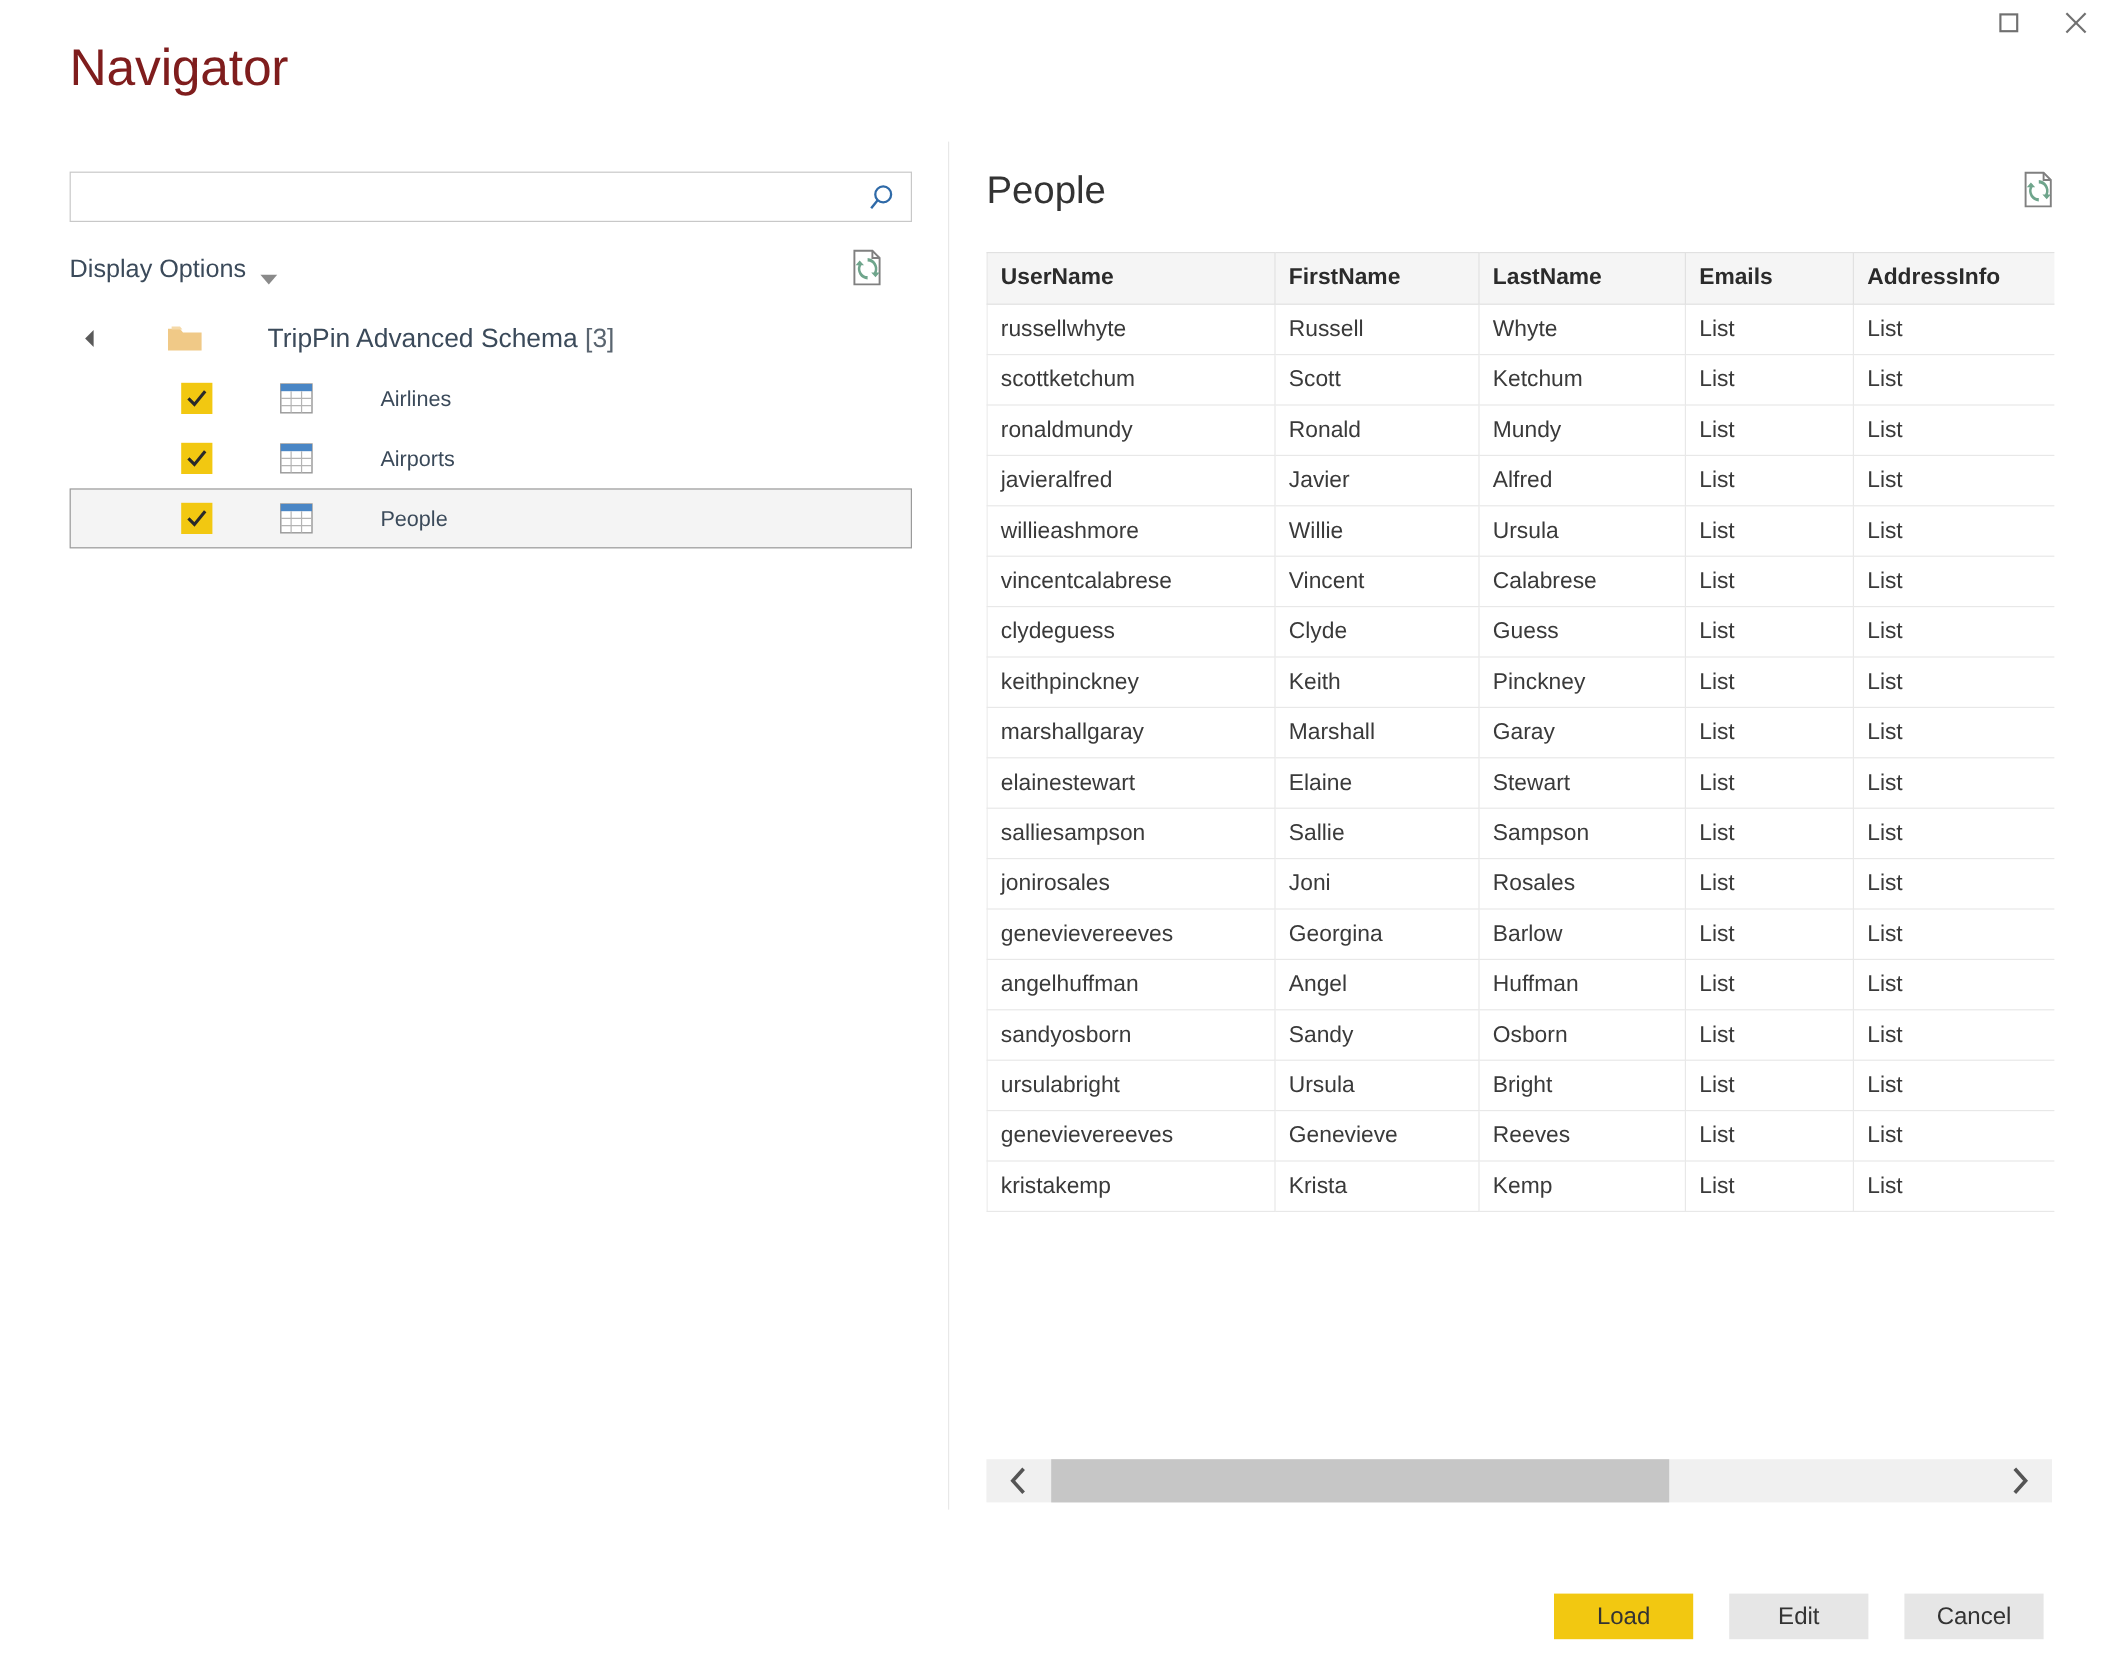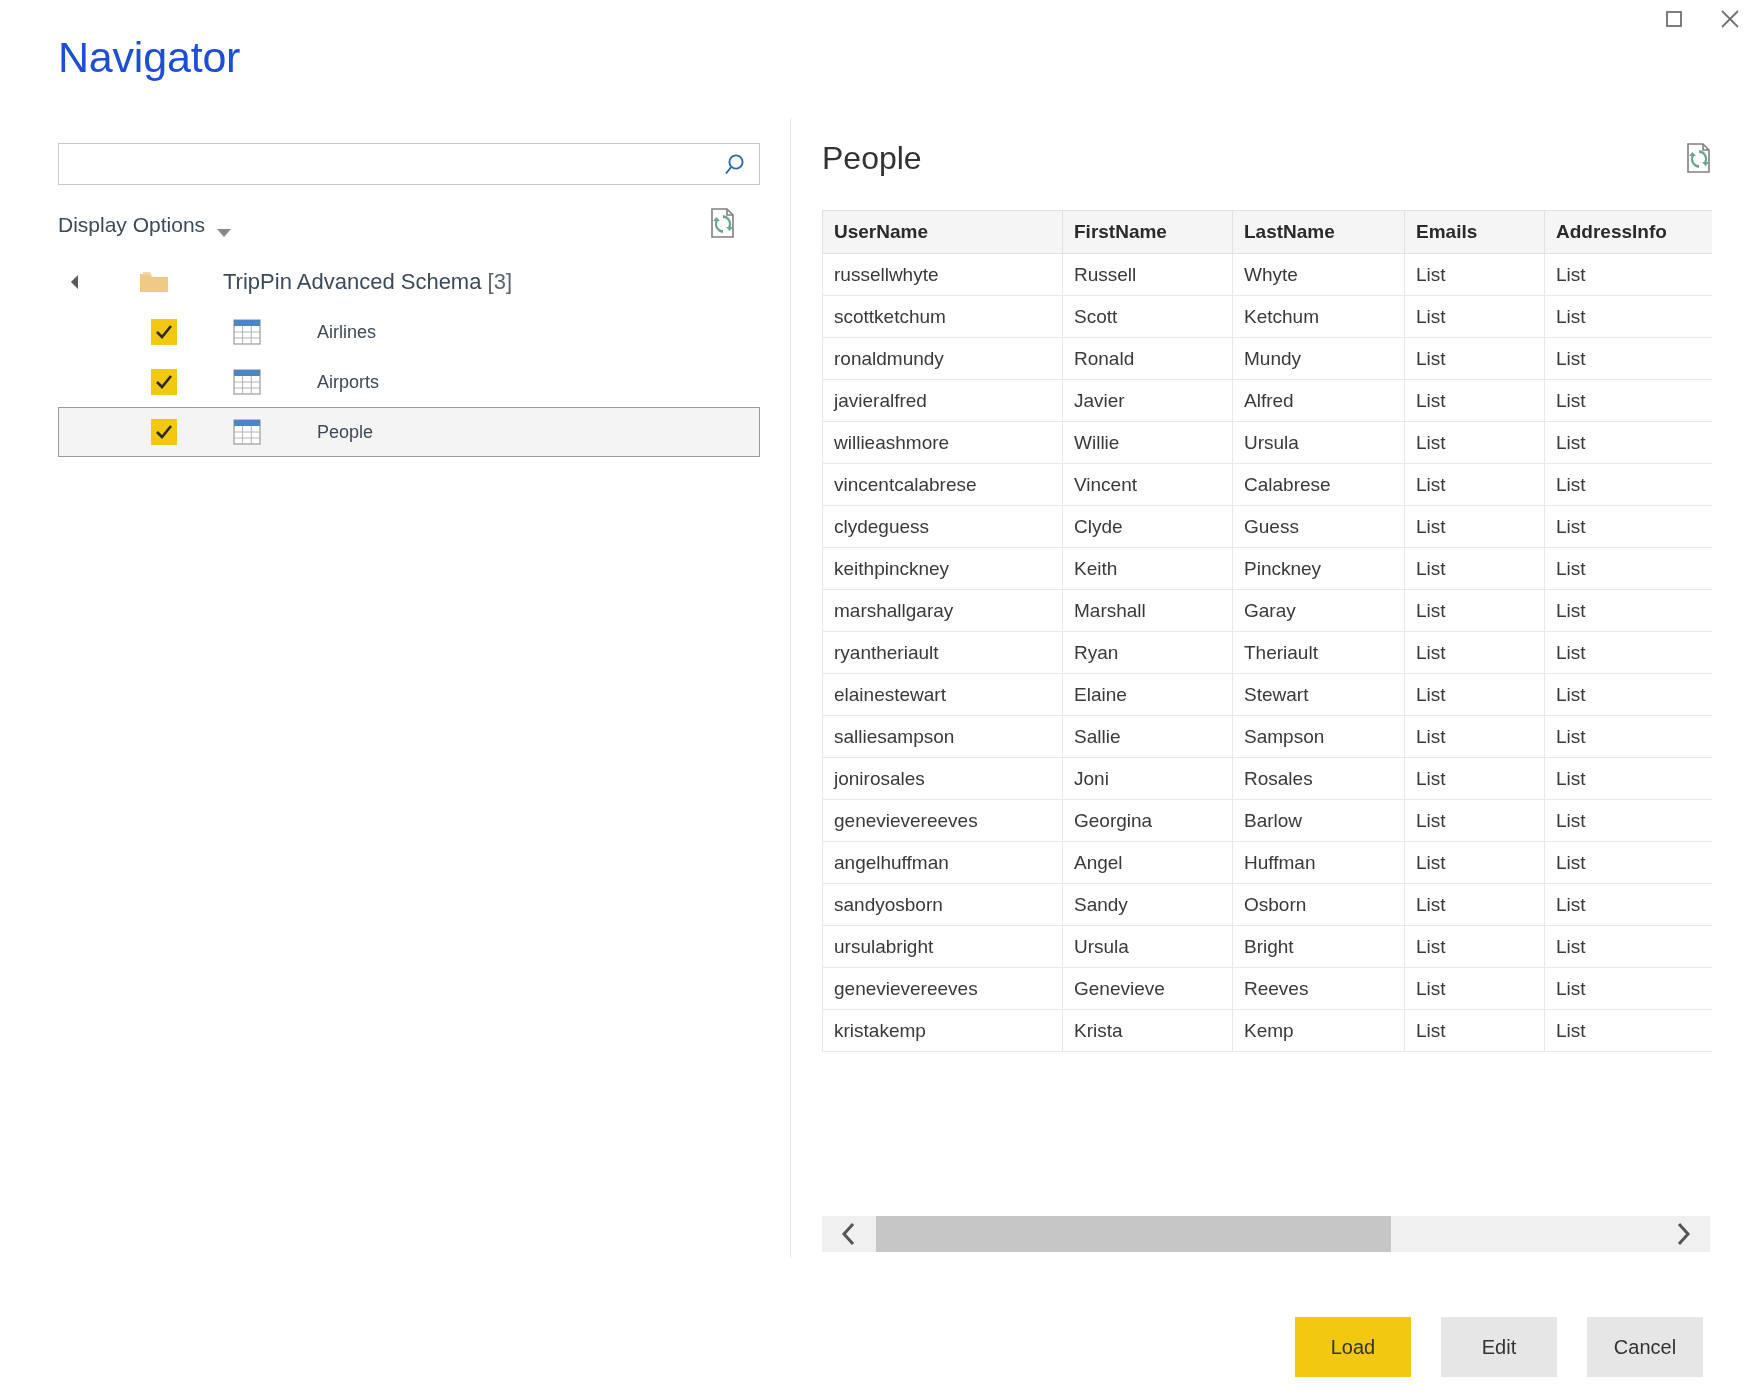--- a/index.html
+++ b/index.html
@@ -36,21 +36,21 @@
   }
   .win-btn svg { display: block; }
 
   
   .page-title {
     position: absolute;
     left: 58px;
     top: 36px;
     font-size: 43px;
     font-weight: 400;
-    color: #1d4ed8;
+    color: #7f1d1d;
     letter-spacing: -0.2px;
     line-height: 1;
   }
 
   
   .left-pane {
     position: absolute;
     left: 58px;
     top: 143px;
     width: 702px;
@@ -299,21 +299,21 @@
     width: 1758px;
     height: 58px;
     display: flex;
     justify-content: flex-end;
     align-items: center;
     gap: 30px;
     padding-right: 55px;
   }
   .btn {
     width: 116px;
-    height: 60px;
+    height: 38px;
     border: none;
     font-family: "Liberation Sans", sans-serif;
     font-size: 20px;
     color: #333333;
     cursor: pointer;
     background: #e6e6e6;
   }
   .btn.primary { background: #f2c811; }
 </style>
 </head>
@@ -538,27 +538,20 @@
             <td>List</td>
           </tr>
           <tr>
             <td>marshallgaray</td>
             <td>Marshall</td>
             <td>Garay</td>
             <td>List</td>
             <td>List</td>
           </tr>
           <tr>
-            <td>ryantheriault</td>
-            <td>Ryan</td>
-            <td>Theriault</td>
-            <td>List</td>
-            <td>List</td>
-          </tr>
-          <tr>
             <td>elainestewart</td>
             <td>Elaine</td>
             <td>Stewart</td>
             <td>List</td>
             <td>List</td>
           </tr>
           <tr>
             <td>salliesampson</td>
             <td>Sallie</td>
             <td>Sampson</td>

